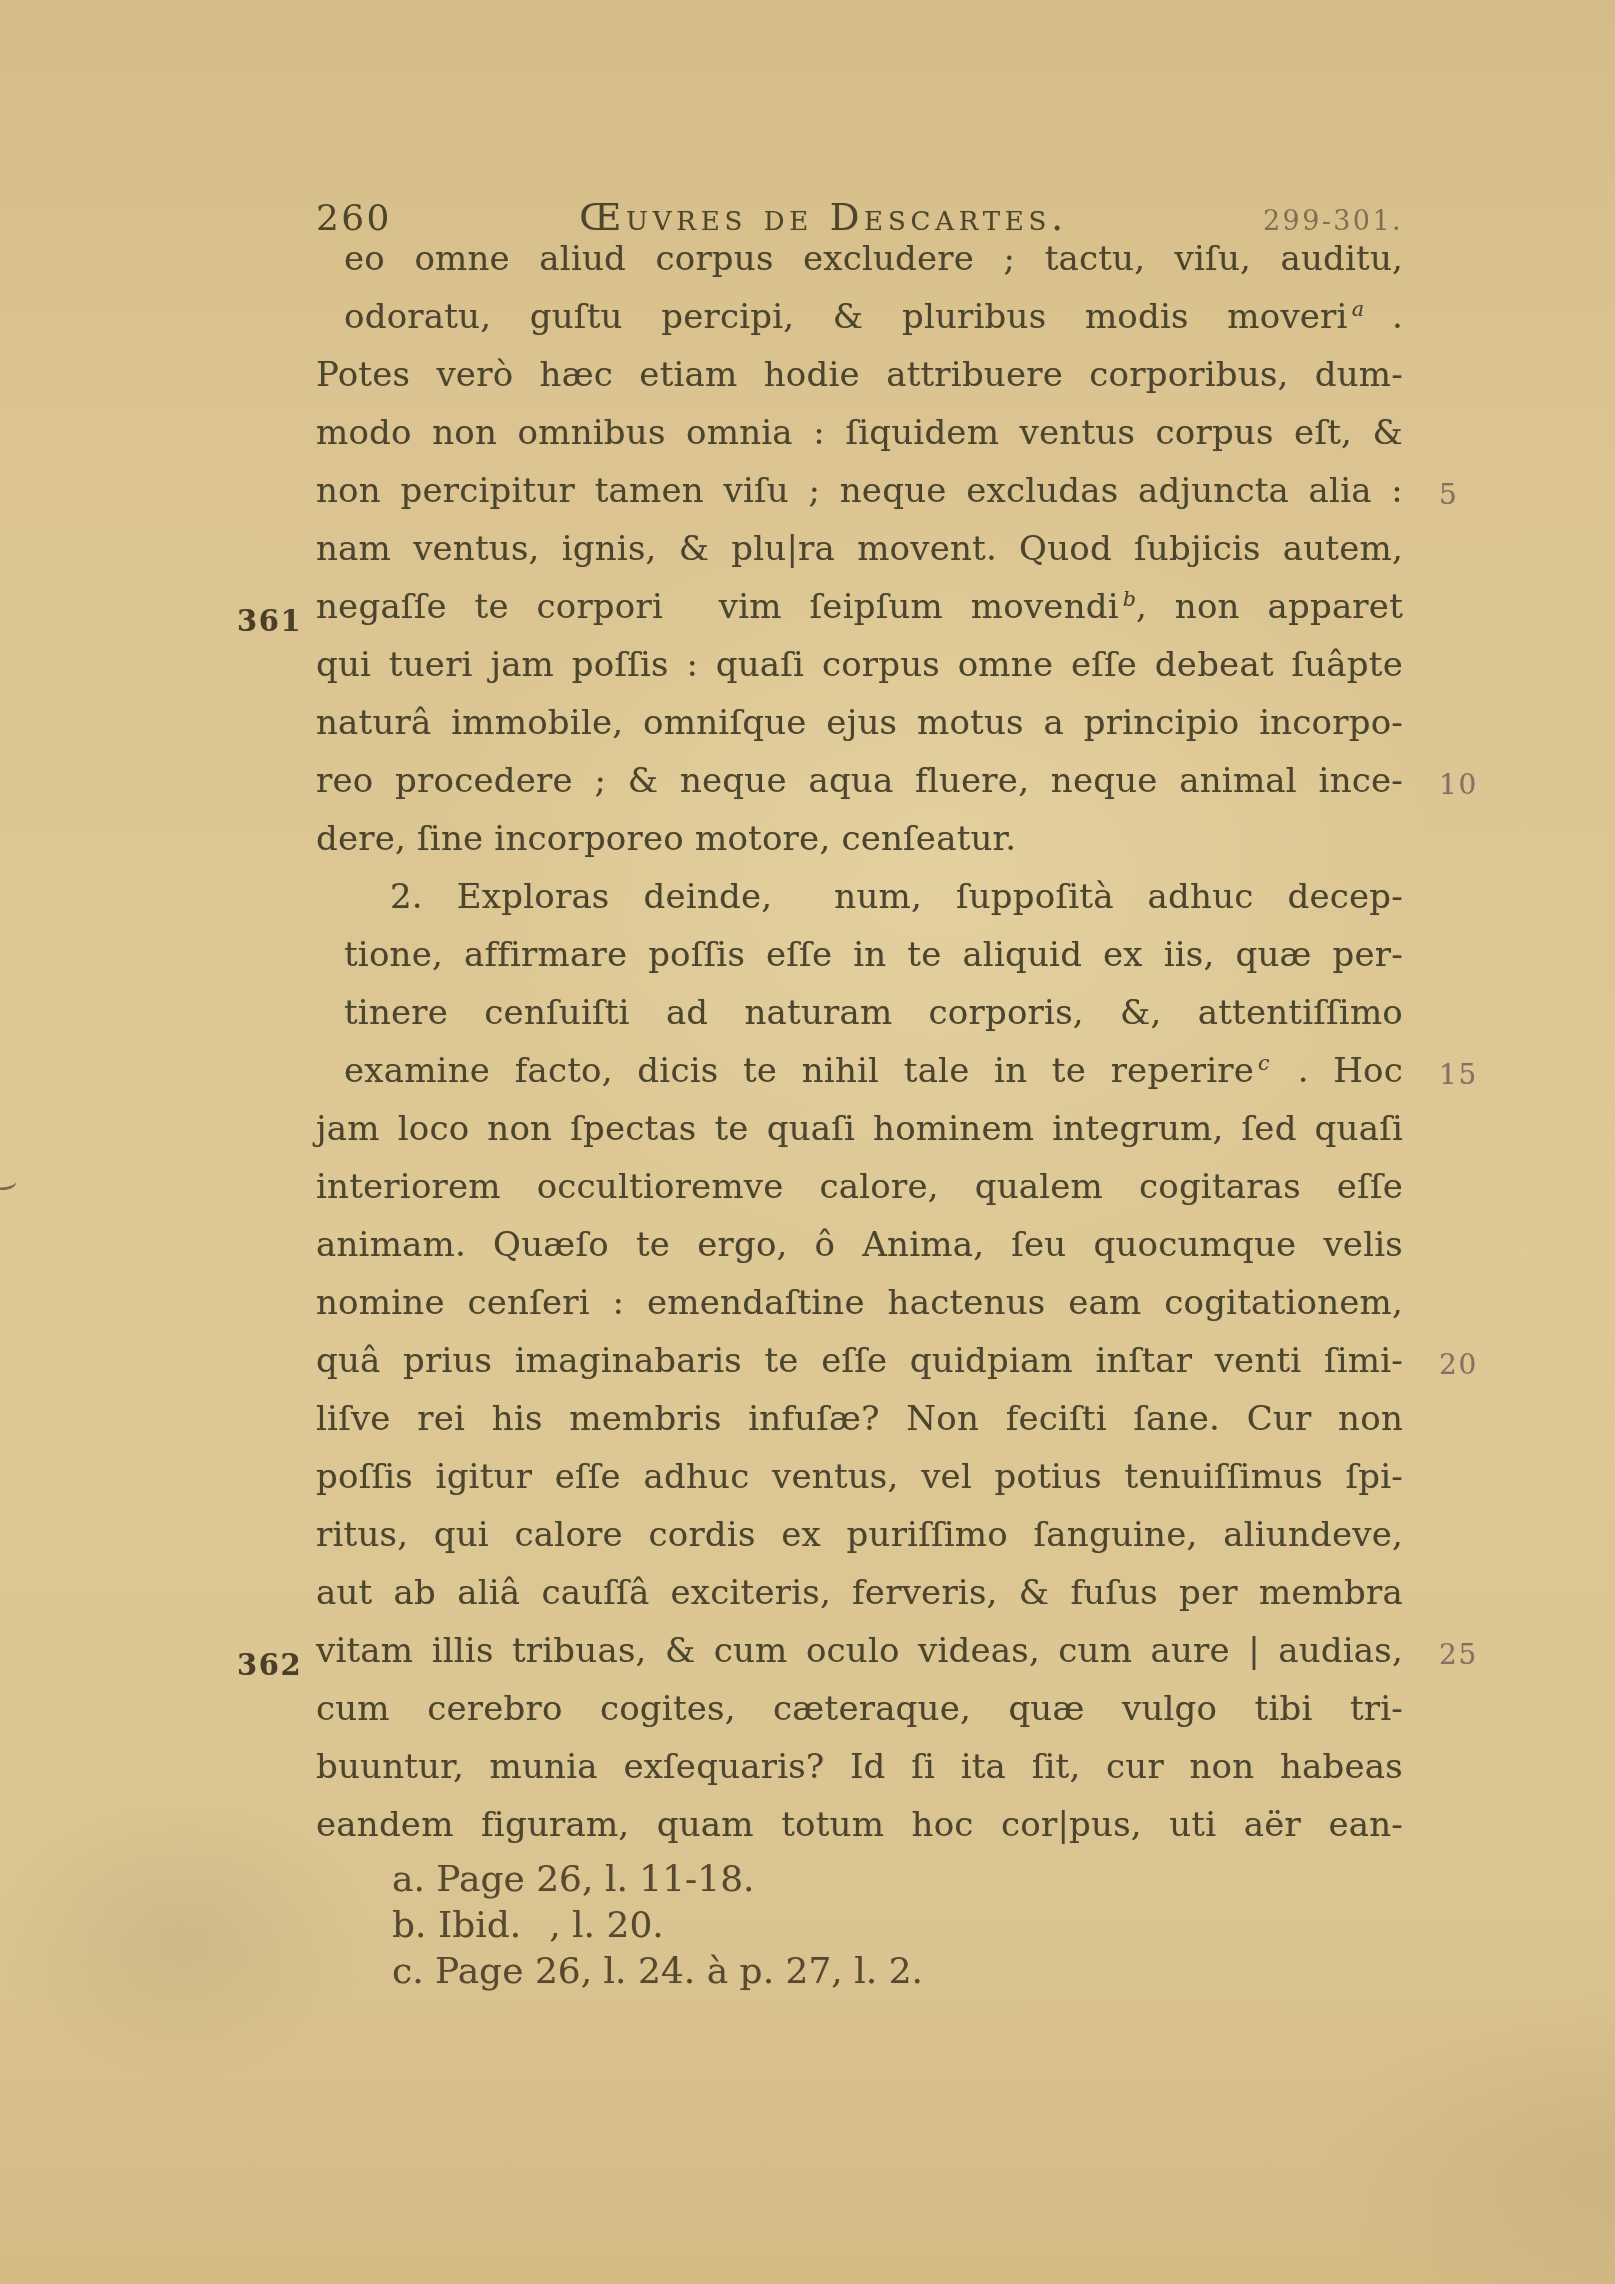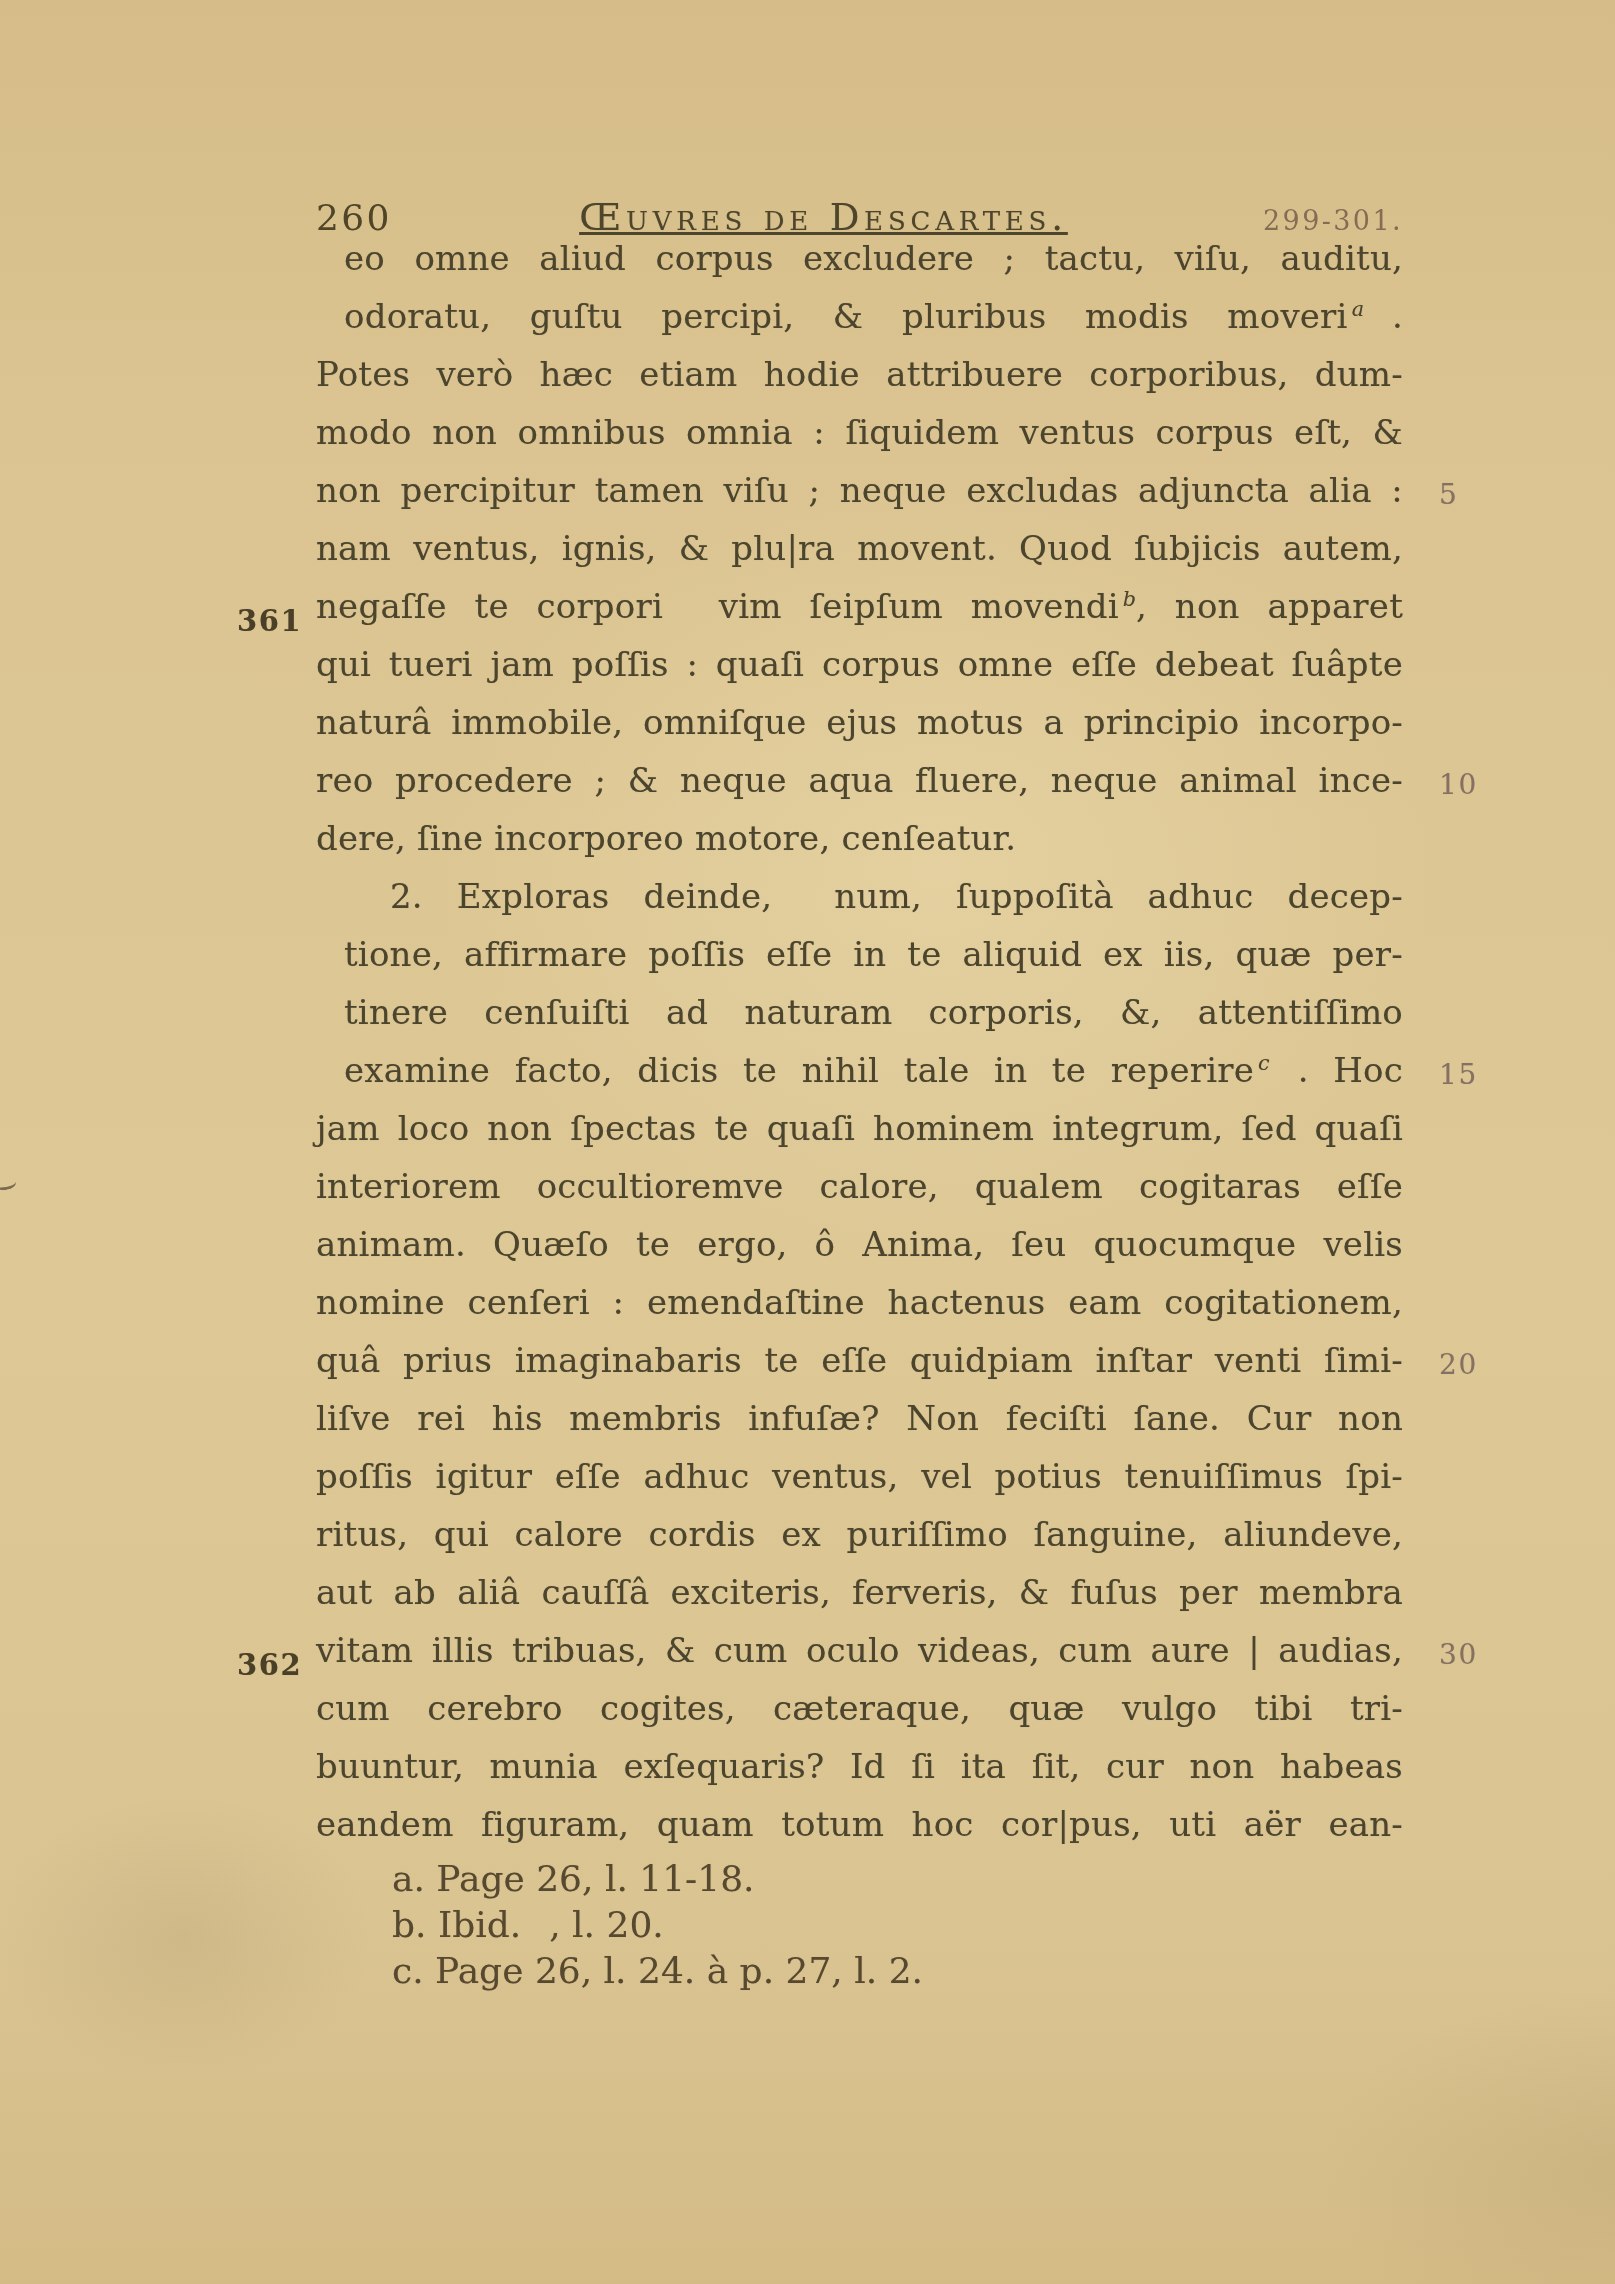--- a/index.html
+++ b/index.html
@@ -16,21 +16,21 @@
       radial-gradient(ellipse 397px 238px at 100% 95%, rgba(120,96,52,0.10), rgba(120,96,52,0) 75%),
       linear-gradient(180deg,#d5bc88 0%,#dbc491 18%,#ddc896 55%,#dac492 84%,#d4bb86 100%);
   }
   .header{
     position:absolute;left:316px;top:149px;width:1087px;
     display:flex;justify-content:space-between;align-items:baseline;
   }
   .pagenum{font-size:36px;letter-spacing:2.4px;color:#4f4629;margin-top:48px;}
   .booktitle{
     font-variant:small-caps;font-size:37px;letter-spacing:4.8px;
-    color:#4e462c;text-shadow:0 0 0.8px rgba(78,70,44,.35);text-decoration:underline;
+    color:#4e462c;text-shadow:0 0 0.8px rgba(78,70,44,.35);
   }
   .folio{font-size:27px;letter-spacing:2.4px;color:#7c6450;opacity:.9;margin-left:8px;}
   .textblock{
     position:absolute;left:316px;top:229px;width:1087px;
     font-size:34px;line-height:58px;
     text-shadow:0 0 0.8px rgba(76,69,46,.30);
     letter-spacing:0.2px;
   }
   .line{
     position:relative;height:58px;
@@ -96,21 +96,21 @@
       <div class="line"><span class="mnote-right">15</span><span class="rm">examine facto, dicis te nihil tale in te reperire</span><span class="sup">c</span><span class="rm">. </span><span class="it">Hoc</span></div>
       <div class="line"><span class="it">jam loco non ſpectas te quaſi hominem integrum, ſed quaſi</span></div>
       <div class="line"><span class="it">interiorem occultioremve calore, qualem cogitaras eſſe</span></div>
       <div class="line"><span class="it">animam. Quæſo te ergo, ô Anima, ſeu quocumque velis</span></div>
       <div class="line"><span class="it">nomine cenſeri : emendaſtine hactenus eam cogitationem,</span></div>
       <div class="line"><span class="mnote-right">20</span><span class="it">quâ prius imaginabaris te eſſe quidpiam inſtar venti ſimi-</span></div>
       <div class="line"><span class="it">liſve rei his membris infuſæ? Non feciſti ſane. Cur non</span></div>
       <div class="line"><span class="it">poſſis igitur eſſe adhuc ventus, vel potius tenuiſſimus ſpi-</span></div>
       <div class="line"><span class="it">ritus, qui calore cordis ex puriſſimo ſanguine, aliundeve,</span></div>
       <div class="line"><span class="it">aut ab aliâ cauſſâ exciteris, ferveris, &amp; fuſus per membra</span></div>
-      <div class="line"><span class="mnote-left">362</span><span class="mnote-right">30</span><span class="it">vitam illis tribuas, &amp; cum oculo videas, cum aure | audias,</span></div>
+      <div class="line"><span class="mnote-left">362</span><span class="mnote-right">25</span><span class="it">vitam illis tribuas, &amp; cum oculo videas, cum aure | audias,</span></div>
       <div class="line"><span class="it">cum cerebro cogites, cæteraque, quæ vulgo tibi tri-</span></div>
       <div class="line"><span class="it">buuntur, munia exſequaris? Id ſi ita ſit, cur non habeas</span></div>
       <div class="line"><span class="it">eandem figuram, quam totum hoc cor|pus, uti aër ean-</span></div>
     </div>
 
   <div class="footnotes" id="footnotes">
       <div class="fline no-j"><span class="rm">a. Page 26, l. 11-18.</span></div>
       <div class="fline no-j"><span class="rm">b. </span><span class="it">Ibid.</span><span class="rm">, l. 20.</span></div>
       <div class="fline no-j"><span class="rm">c. Page 26, l. 24. à p. 27, l. 2.</span></div>
     </div>

